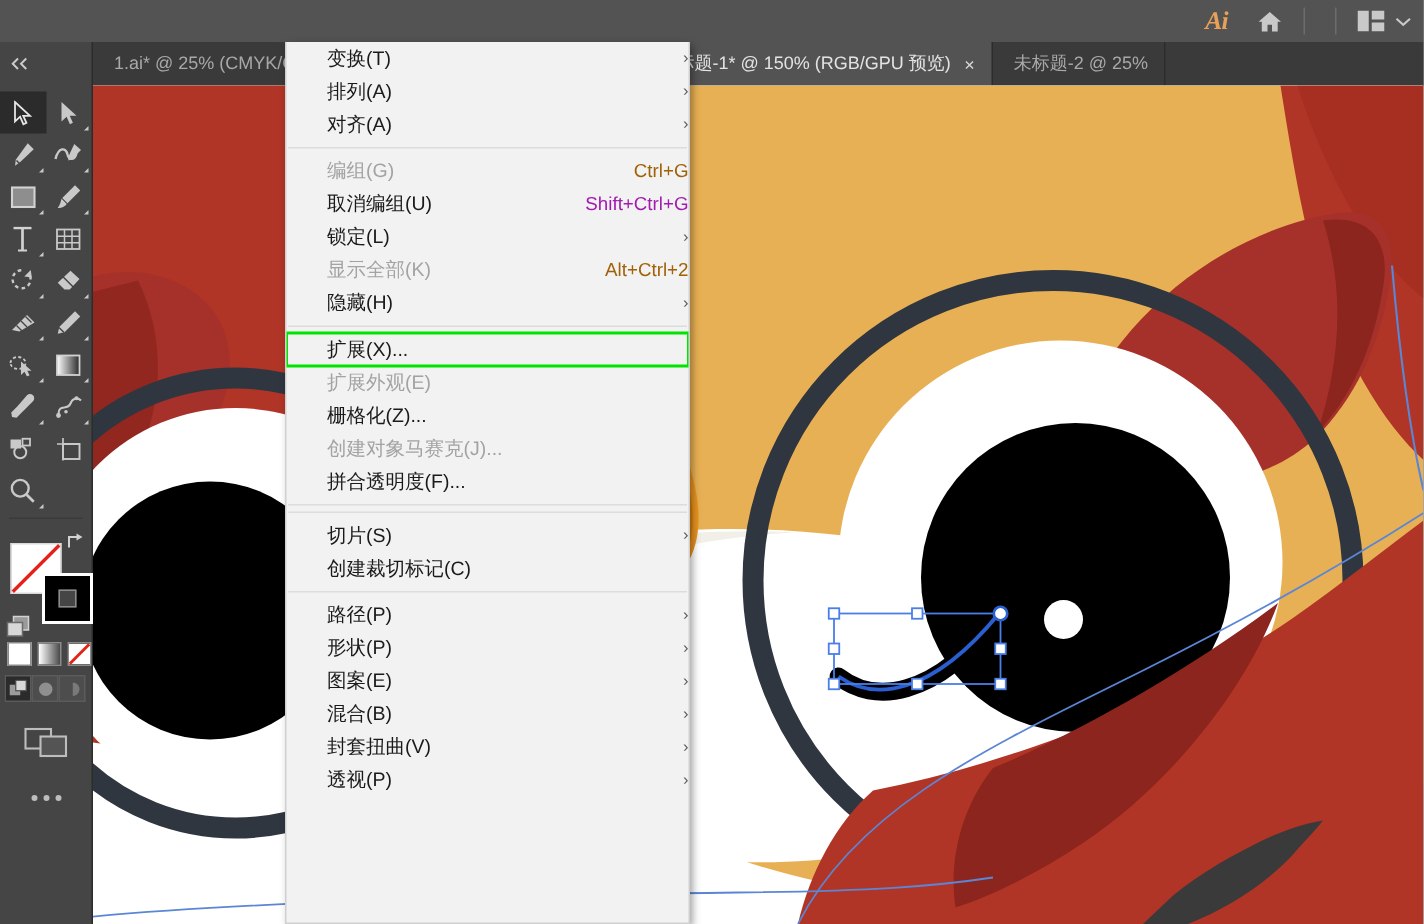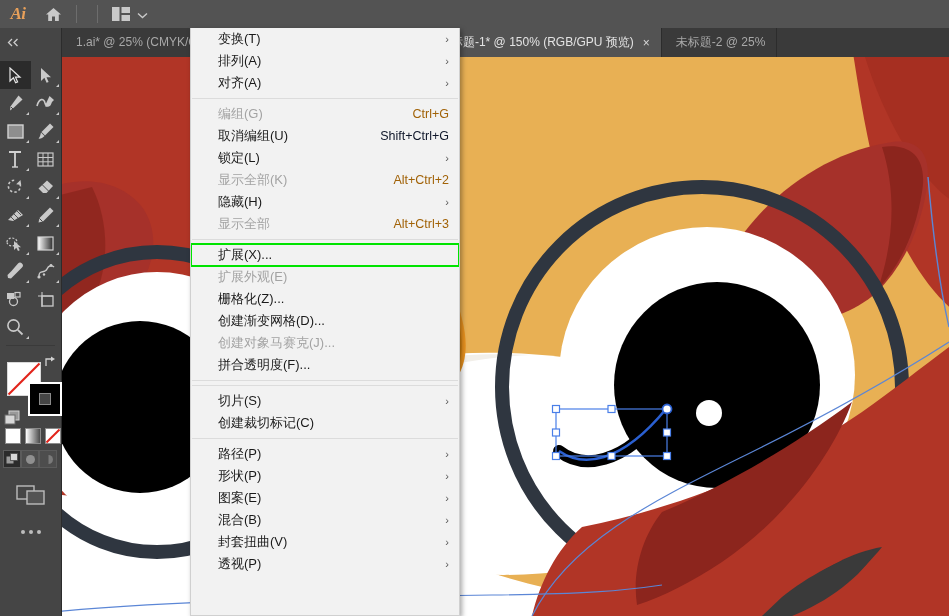--- a/index.html
+++ b/index.html
@@ -8,21 +8,21 @@
     overflow: hidden;
     background: #535353;
     font-family: "Liberation Sans", "DejaVu Sans", sans-serif;
   }
   #app { position: relative; width: 949px; height: 616px; overflow: hidden; }
 
   
   #menubar {
     position: absolute; left: 0; top: 0; width: 949px; height: 28px;
     background: #535353;
-    display: flex; align-items: center;
+    display: flex; align-items: center; justify-content: flex-end;
   }
   .ai-logo {
     width: 36px; height: 28px; display: flex; align-items: center; justify-content: center;
     color: #e8a05a; font-size: 17px; font-weight: bold; font-style: italic;
     letter-spacing: -0.5px; font-family: "Liberation Serif", serif;
   }
   .home-btn {
     width: 34px; height: 28px; display: flex; align-items: center; justify-content: center;
   }
   .vsep { width: 1px; height: 18px; background: #6d6d6d; margin: 0 6px; }
@@ -131,26 +131,26 @@
     background: #f2f2f2;
     border: 1px solid #d0d0d0;
     border-top: none;
     box-shadow: 2px 2px 5px rgba(0,0,0,0.35);
     font-size: 13px;
     overflow: hidden;
   }
   .mrow {
     position: relative; height: 22px;
     display: flex; align-items: center;
-    padding-left: 27px; padding-right: 10px;
+    padding-left: 27px; 
     color: #1a1a1a; white-space: nowrap;
   }
   .mrow.disabled { color: #a3a3a3; }
   .mrow .accel {
-    margin-left: auto; color: #0f172a; font-size: 12.5px;
+    margin-left: auto; color: #a21caf; font-size: 12.5px;
     font-family: "Liberation Sans", sans-serif;
   }
   .mrow.disabled .accel { color: #a16207; }
   .mrow .arrow { margin-left: auto; color: #5a5a5a; font-size: 11px; }
   .mrow.highlight {
     outline: 2px solid #00e400; outline-offset: -1px;
   }
   .msep { height: 1px; background: #dcdcdc; margin: 4px 1px; }
 </style>
 </head>
@@ -563,37 +563,30 @@
         <span class="arrow">›</span>
       </div>
       <div class="mrow disabled">
         <span>显示全部(K)</span>
         <span class="accel">Alt+Ctrl+2</span>
       </div>
       <div class="mrow">
         <span>隐藏(H)</span>
         <span class="arrow">›</span>
       </div>
-      <div class="mrow disabled">
-        <span>显示全部</span>
-        <span class="accel">Alt+Ctrl+3</span>
-      </div>
       <div class="msep"></div>
       <div class="mrow highlight">
         <span>扩展(X)...</span>
       </div>
       <div class="mrow disabled">
         <span>扩展外观(E)</span>
       </div>
       <div class="mrow">
         <span>栅格化(Z)...</span>
       </div>
-      <div class="mrow">
-        <span>创建渐变网格(D)...</span>
-      </div>
       <div class="mrow disabled">
         <span>创建对象马赛克(J)...</span>
       </div>
       <div class="mrow">
         <span>拼合透明度(F)...</span>
       </div>
       <div class="msep"></div>
       <div class="msep"></div>
       <div class="mrow">
         <span>切片(S)</span>

